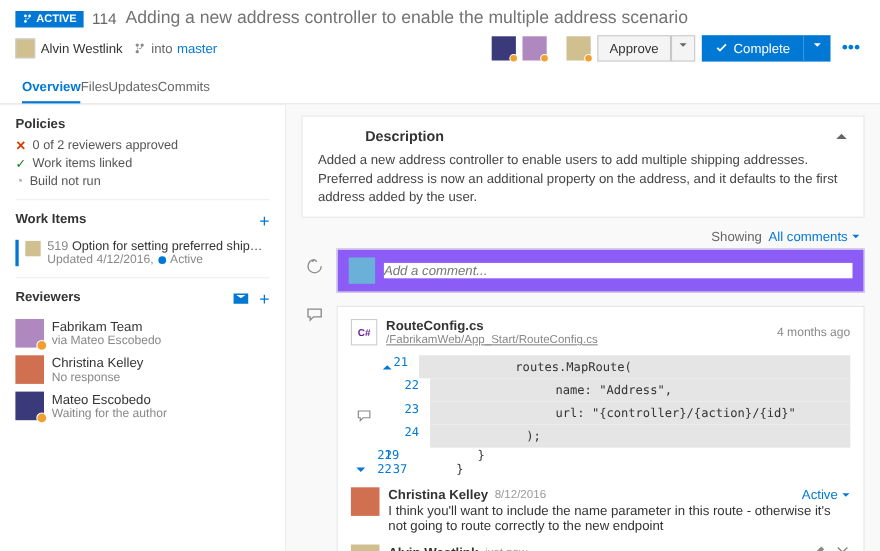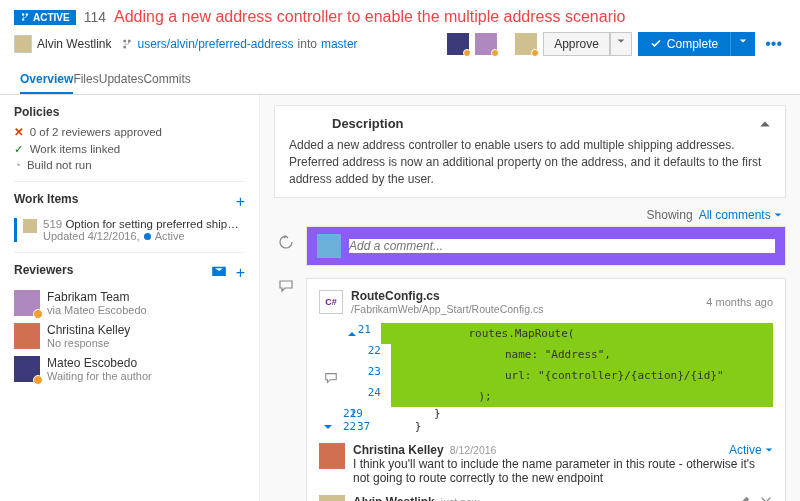--- a/index.html
+++ b/index.html
@@ -2,21 +2,21 @@
 <html><head>
 <meta charset="utf-8">
 <style>
 * { box-sizing: border-box; margin: 0; padding: 0; }
 body { font-family: "Segoe UI", Arial, sans-serif; font-size: 12px; color: #333; background: #fff; width: 800px; height: 501px; overflow: hidden; }
 .header { padding: 8px 14px 0 14px; }
 .title-row { display: flex; align-items: center; gap: 8px; }
 .badge-active { background: #0078d4; color: #fff; padding: 2px 6px; font-size: 10px; font-weight: 600; display: inline-flex; align-items: center; gap: 3px; }
 .badge-active svg { width: 10px; height: 10px; }
 .pr-id { color: #666; font-size: 14px; }
-.pr-title { font-size: 16px; color: #ef4444; font-weight: 400; }
+.pr-title { font-size: 16px; color: #737373; font-weight: 400; }
 .meta-row { display: flex; align-items: center; justify-content: space-between; margin-top: 6px; }
 .meta-left { display: flex; align-items: center; gap: 10px; }
 .author-chip { display: flex; align-items: center; gap: 5px; }
 .avatar-sm { width: 18px; height: 18px; background: #d0c090; border: 1px solid #ccc; }
 .branch-info { color: #666; display: flex; align-items: center; gap: 4px; }
 .branch-link { color: #0078d4; }
 .meta-right { display: flex; align-items: center; gap: 6px; }
 .avatar-reviewer { width: 22px; height: 22px; position: relative; }
 .avatar-reviewer .dot { position: absolute; right: -2px; bottom: -2px; width: 8px; height: 8px; border-radius: 50%; background: #f0a030; border: 1px solid #fff; }
 .btn { border: 1px solid #c8c8c8; background: #f4f4f4; padding: 4px 10px; cursor: pointer; font-size: 12px; }
@@ -63,28 +63,28 @@
 .gutter-icon { width: 16px; height: 16px; cursor: pointer; }
 .thread-col { flex: 1; }
 .addcomment { background: #8b5cf6; border: 1px solid #e5e5e5; padding: 7px 10px; display: flex; align-items: center; gap: 8px; margin-bottom: 12px; }
 .addcomment .av { width: 24px; height: 24px; background: #6bb0d8; }
 .addcomment input { border: none; outline: none; font-style: italic; color: #999; flex: 1; font-size: 12px; }
 .file-card { background: #fff; border: 1px solid #e5e5e5; padding: 10px 12px; }
 .file-head { display: flex; align-items: center; gap: 8px; }
 .file-icon { width: 24px; height: 24px; border: 1px solid #ccc; display: flex; align-items: center; justify-content: center; font-size: 9px; color: #6a1b9a; font-weight: bold; }
 .file-titles { flex: 1; }
 .file-name { font-weight: 600; font-size: 12px; }
-.file-path { font-size: 10.5px; color: #888; }
+.file-path { font-size: 10.5px; color: #888; text-decoration: underline; }
 .file-time { font-size: 11px; color: #888; }
 .code { margin-top: 8px; font-family: Consolas, monospace; font-size: 11px; }
 .code-row { display: flex; }
 .ln { width: 24px; text-align: right; color: #0078d4; padding-right: 6px; }
 .ln2 { width: 24px; text-align: right; color: #0078d4; padding-right: 10px; }
 .code-body { flex: 1; }
-.code-block { background: #84cc16; padding: 4px 8px; white-space: pre; color: #333; }
+.code-block { background: #e5e5e5; padding: 4px 8px; white-space: pre; color: #333; }
 .code-plain { padding: 0 8px; white-space: pre; color: #333; }
 .expand { color: #0078d4; display: flex; align-items: center; gap: 2px; padding-left: 4px; }
 .code-with-icon { display:flex; align-items:flex-start; }
 .code-side-icon { width:24px; display:flex; justify-content:center; padding-top:6px; color:#888; }
 .comment { display: flex; gap: 8px; margin-top: 10px; }
 .comment .av { width: 26px; height: 26px; }
 .comment .ctext { flex: 1; font-size: 12px; }
 .comment .chead { display: flex; align-items: center; gap: 6px; }
 .comment .cname { font-weight: 600; }
 .comment .cdate { color: #999; font-size: 10.5px; }
@@ -110,21 +110,20 @@
   <div class="meta-row">
     <div class="meta-left">
       <span class="author-chip">
         <span class="avatar-sm"></span>
         <span>Alvin Westlink</span>
       </span>
       <span class="branch-info">
         <svg width="12" height="12" viewBox="0 0 16 16">
             <path fill="#888" d="M5 2a2 2 0 1 0 0 4 2 2 0 0 0 0-4zm6 0a2 2 0 1 0 0 4 2 2 0 0 0 0-4zM5 10a2 2 0 1 0 0 4 2 2 0 0 0 0-4zm1-3v2H5V7h1zm5-1c0 2-2 3-4 3v-1c1.5 0 3-.5 3-2h1z"></path>
           </svg>
-        <span class="branch-link">users/alvin/preferred-address</span>
         <span>into</span>
         <span class="branch-link">master</span>
       </span>
     </div>
     <div class="meta-right">
       <span class="avatar-reviewer" style="background:#3a3a7a;">
           <span class="dot"></span>
         </span>
       <span class="avatar-reviewer" style="background:#b088c0;">
           <span class="dot"></span>

